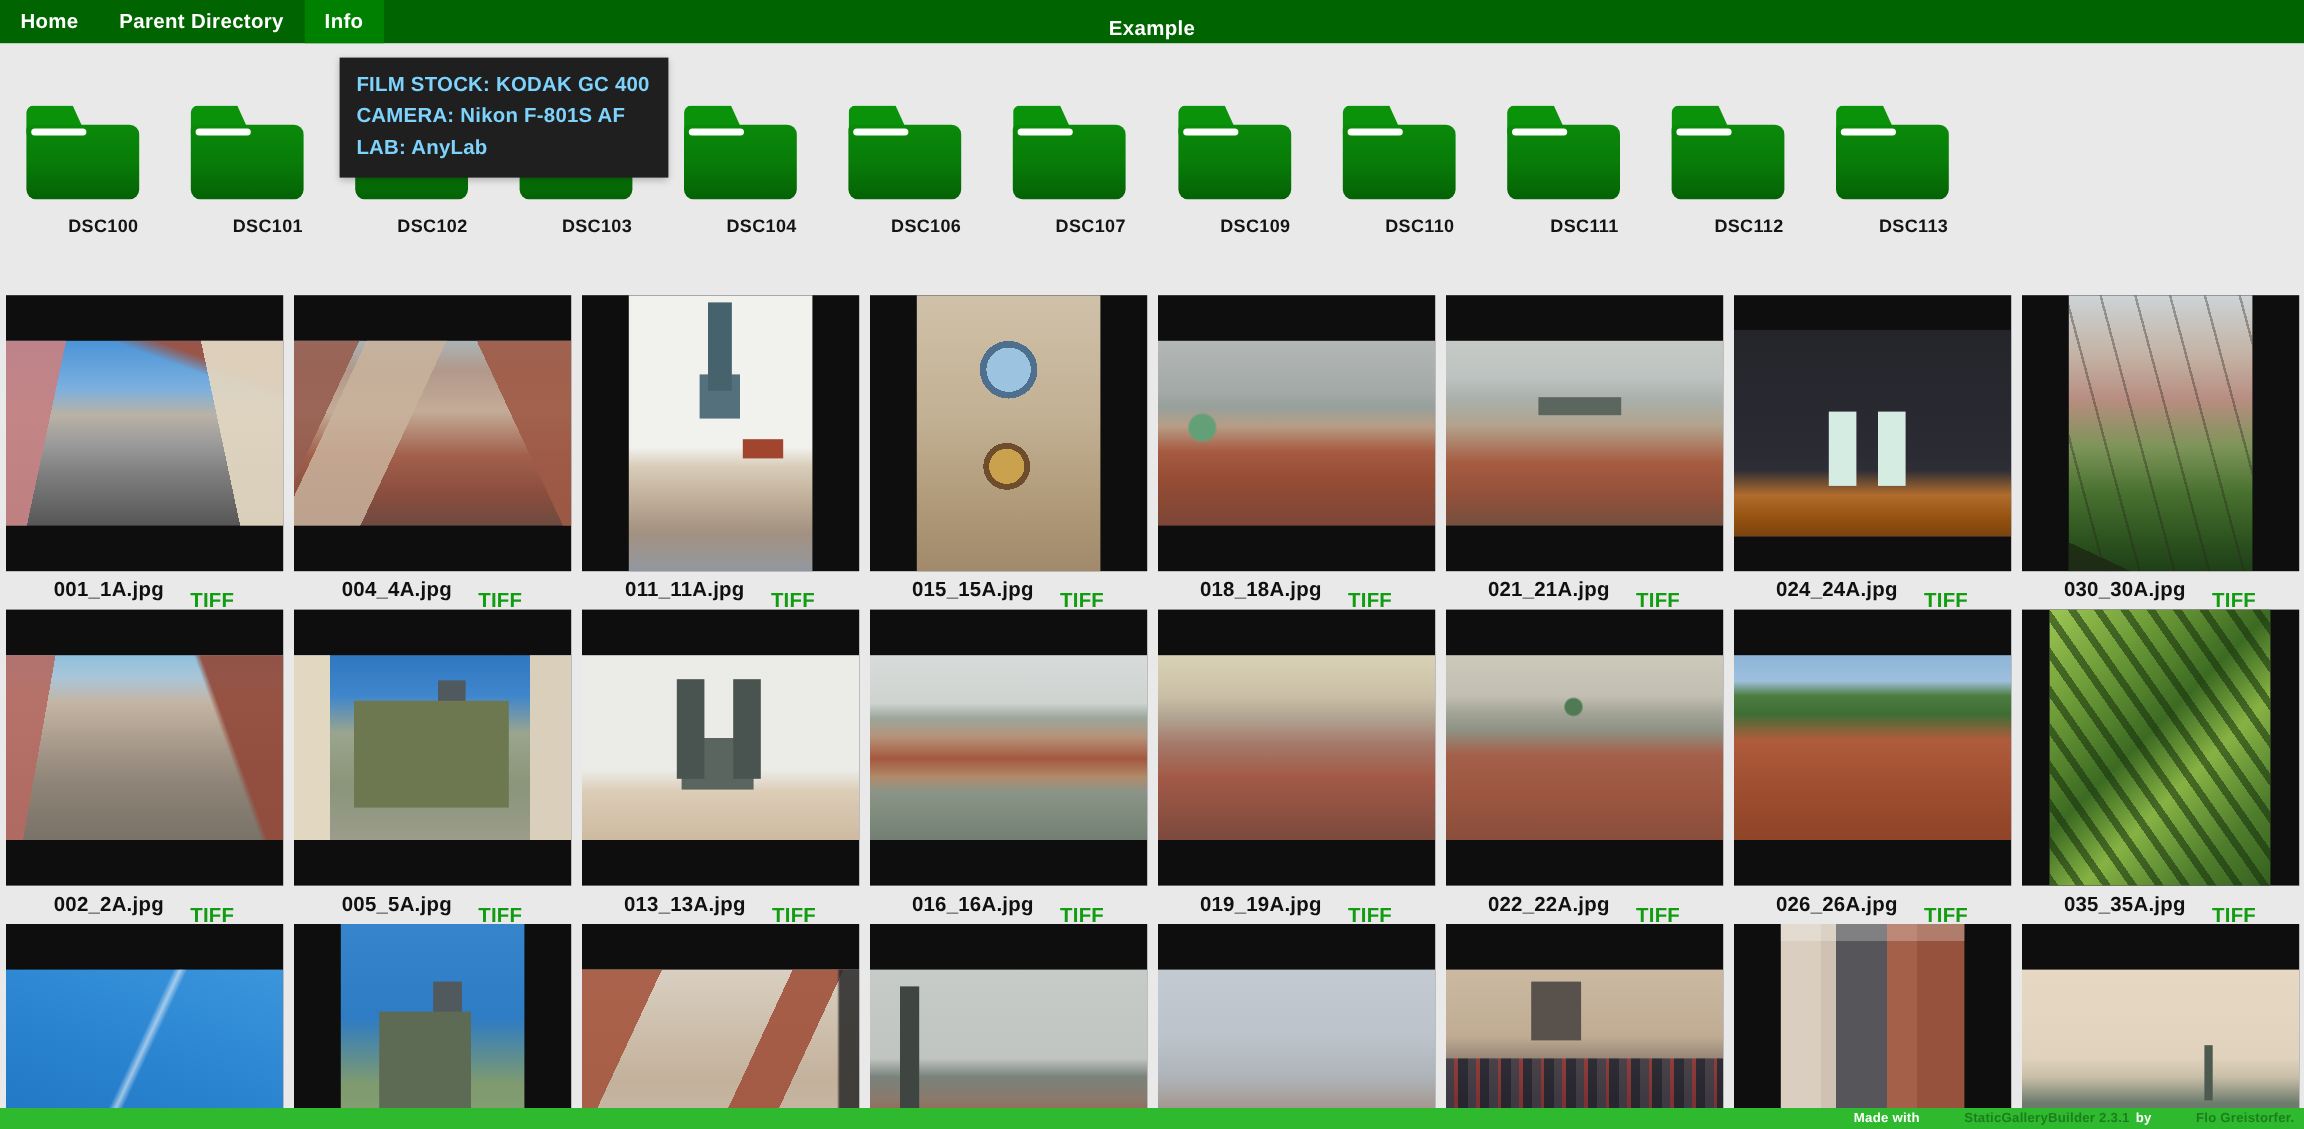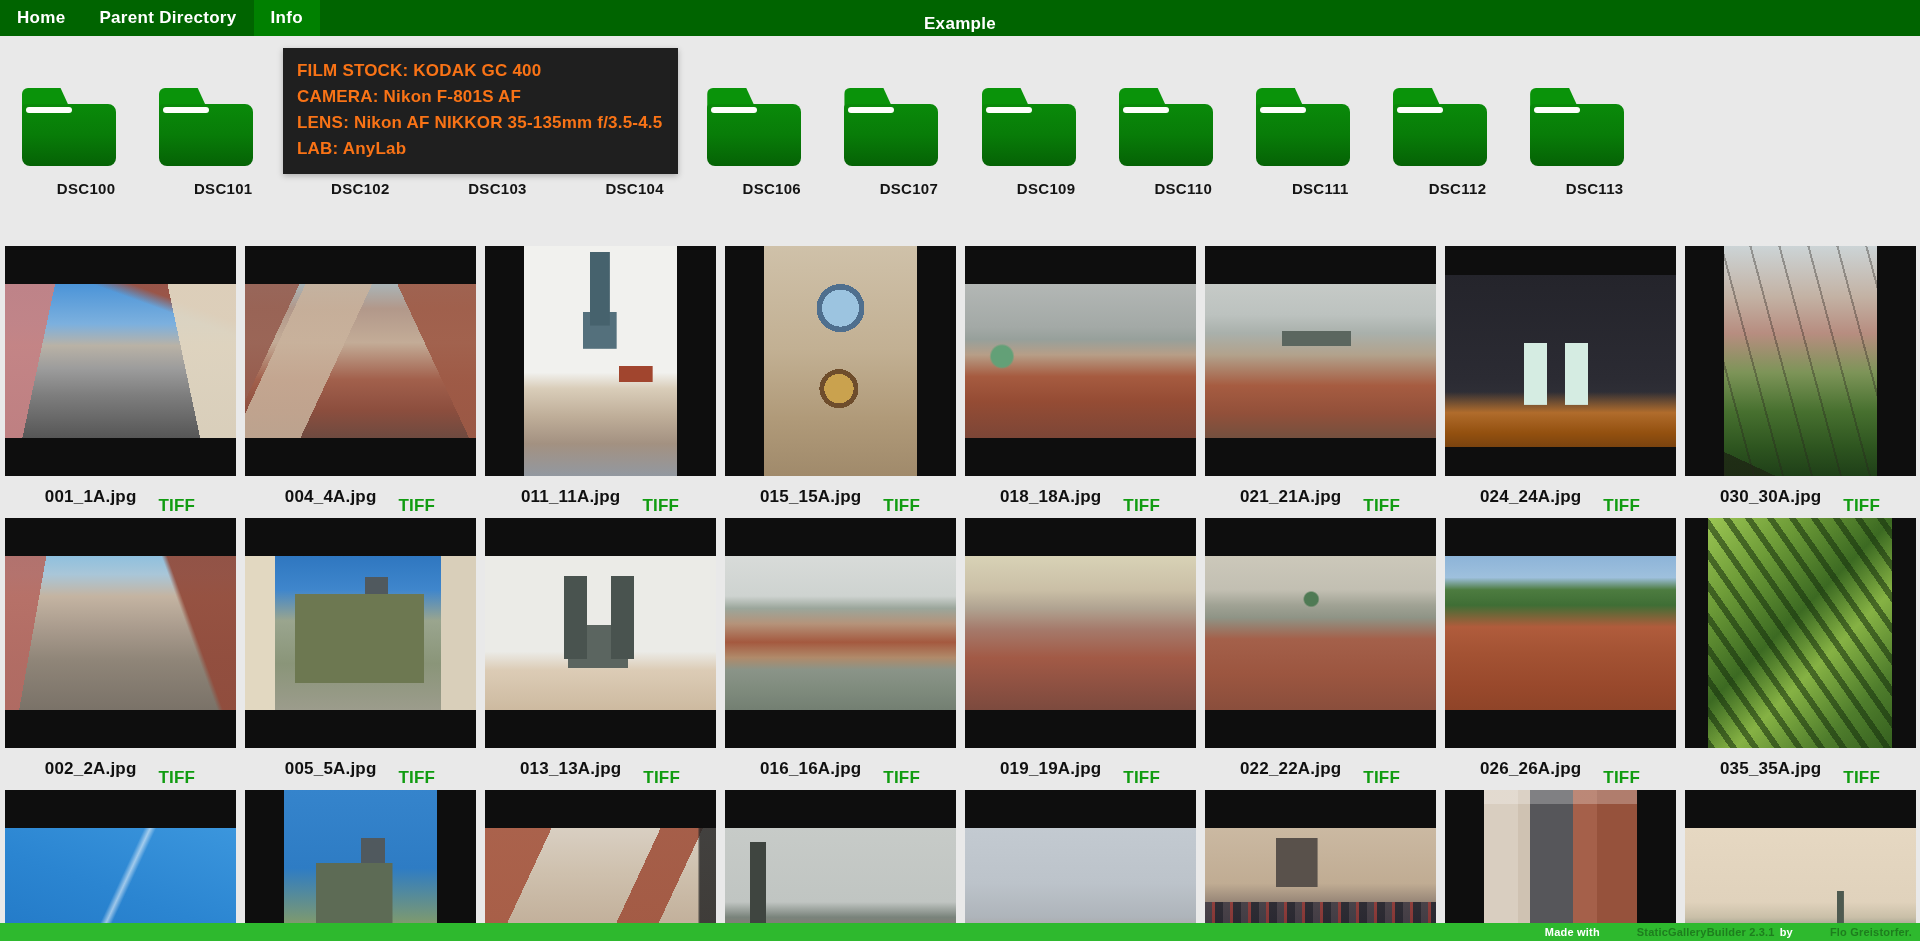--- a/index.html
+++ b/index.html
@@ -24,21 +24,21 @@
     color:#fff;font-weight:bold;font-size:17px;letter-spacing:.3px;cursor:pointer;
   }
   .nav-item.active{background:var(--navbar-active);}
   .nav-title{
     position:absolute;left:50%;top:0;transform:translateX(-50%);
     line-height:48px;color:#fff;font-weight:bold;font-size:17px;letter-spacing:.3px;
   }
   
   .tooltip{
     position:absolute;left:283px;top:48px;z-index:20;
-    background:var(--tooltip-bg);color:#f97316;
+    background:var(--tooltip-bg);color:#7dd3fc;
     padding:10px 16px 12px 14px;
     font-size:17px;line-height:26px;font-weight:600;letter-spacing:.2px;
     box-shadow:0 2px 6px rgba(0,0,0,.25);
   }
   
   .folder-row{
     display:grid;grid-template-columns:repeat(14,1fr);
     padding-top:52px;
   }
   .fcell{display:flex;flex-direction:column;align-items:center;cursor:pointer;}
@@ -62,21 +62,21 @@
   .photo-grid{
     display:grid;grid-template-columns:repeat(8,1fr);
     margin-top:49px;
   }
   .pcell{display:flex;flex-direction:column;cursor:pointer;}
   .pbox{
     width:231px;height:230px;margin:0 auto;background:var(--thumb-bg);
     display:flex;align-items:center;justify-content:center;overflow:hidden;
   }
   .pcap{
-    height:42px;display:flex;align-items:center;justify-content:center;gap:22px;
+    height:32px;display:flex;align-items:center;justify-content:center;gap:22px;
     font-weight:bold;font-size:17px;color:#101010;letter-spacing:.2px;
   }
   .pcap .tag{color:var(--accent-green);margin-top:18px;}
   .ph{display:block;}
   .ph.landscape{width:231px;height:154px;}
   .ph.landscape43{width:231px;height:172px;}
   .ph.portrait{width:153px;height:230px;}
   .ph.portrait45{width:184px;height:230px;}
   
   .ph-001{background:
@@ -184,21 +184,20 @@
       <div class="nav-item">Home</div>
       <div class="nav-item">Parent Directory</div>
       <div class="nav-item active">Info</div>
     </div>
   <div class="nav-title">Example</div>
 </nav>
 
 <div class="tooltip" id="info-tooltip">
     <div>FILM STOCK: KODAK GC 400</div>
     <div>CAMERA: Nikon F-801S AF</div>
-    <div>LENS: Nikon AF NIKKOR 35-135mm f/3.5-4.5</div>
     <div>LAB: AnyLab</div>
   </div>
 
 <div class="folder-row" id="folder-row">
     <div class="fcell">
       <div class="ficon">
         <i class="ftab"></i>
         <i class="fbody"></i>
         <i class="fstripe"></i>
       </div>

